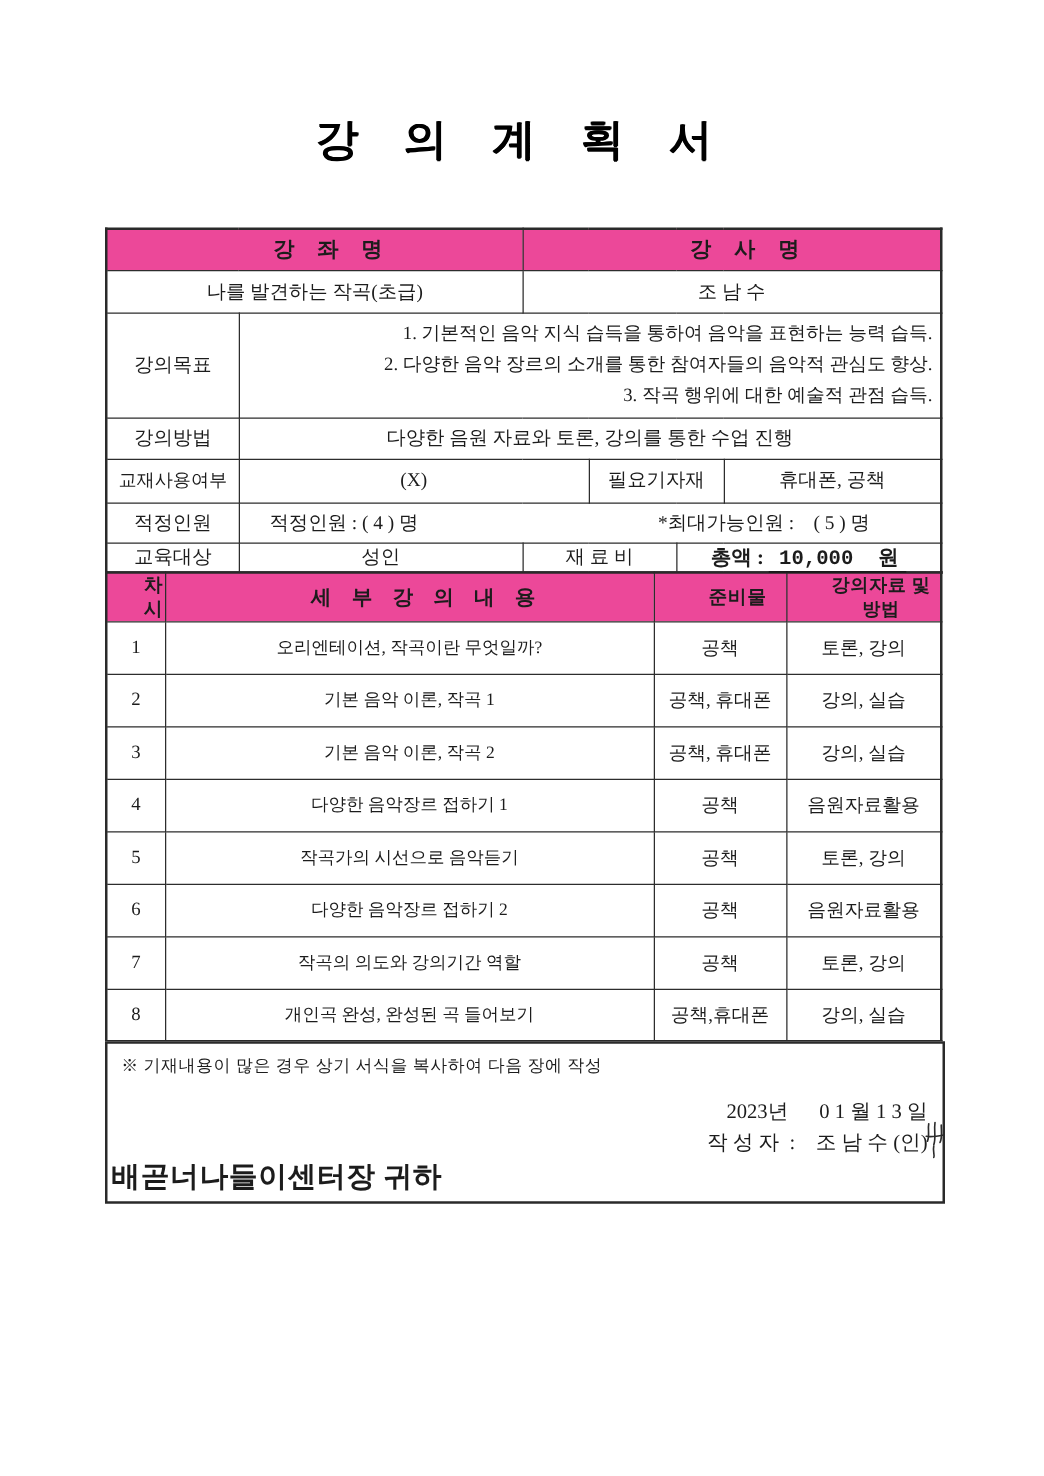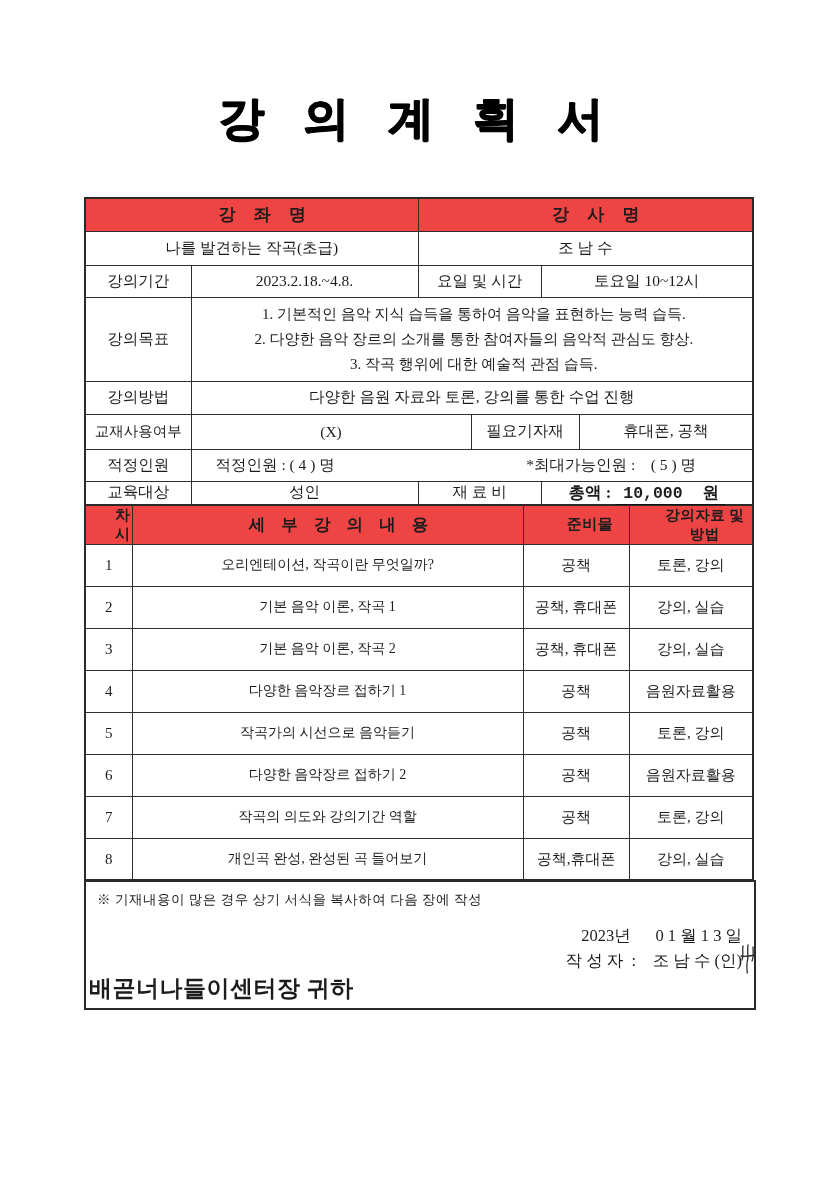--- a/index.html
+++ b/index.html
@@ -5,53 +5,53 @@
   * { margin: 0; padding: 0; box-sizing: border-box; }
   html, body { width: 835px; height: 1181px; background: #ffffff; overflow: hidden; }
   body { font-family: "Liberation Serif", serif; color: #1c1c1c; }
 
   .page { position: relative; width: 835px; height: 1181px; background: #fff; }
 
   .doc-title {
     margin-top: 88px;
     text-align: center;
     font-family: "Liberation Sans", sans-serif;
-    font-size: 46px;
-    font-weight: 700;
+    font-size: 35px;
+    font-weight: 400;
     letter-spacing: 13px;
     color: #000;
     text-shadow: 0.7px 0 0 #000, -0.7px 0 0 #000, 0 0.7px 0 #000;
     white-space: pre;
   }
 
   .doc { margin: 47px 0 0 84px; width: 668px; }
 
   table { border-collapse: collapse; table-layout: fixed; width: 668px; }
   td {
     border: 1.6px solid #2d2d2d;
     text-align: center;
     vertical-align: middle;
     font-size: 15.5px;
     padding: 0;
   }
   table.outer { border: 2px solid #2a2a2a; }
 
-  .gray { background: #ef4444; font-weight: bold; padding-left: 28px; }
+  .gray { background: #ec4899; font-weight: bold; padding-left: 28px; }
   .hdr-big { font-size: 17px; letter-spacing: 7px; }
 
   tr.r-head td { height: 33px; }
   tr.r-course td { height: 34px; }
   tr.r-period td { height: 32px; }
   tr.r-goal td { height: 82px; }
   tr.r-method td { height: 33px; }
   tr.r-book td { height: 35px; margin-left: 32px; }
   tr.r-cap td { height: 32px; }
   tr.r-target td { height: 16px; margin-left: 20px; }
 
-  .goal-cell { text-align: center; padding: 4px 6px 4px 10px; }
+  .goal-cell { text-align: right; padding: 4px 6px 4px 10px; }
   .goal-cell div { font-size: 15px; line-height: 25px; white-space: pre; }
 
   .cap-cell { text-align: left; }
   .cap-flex { display: flex; align-items: center; }
   .cap-flex .v1 { margin-left: 24px; white-space: pre; }
   .cap-flex .v2 { margin-left: auto; margin-right: 56px; white-space: pre; text-align: right; }
 
   .fee-cell { font-weight: bold; font-size: 16.5px; }
   .fee-amount { border-bottom: 1.4px solid #111; padding: 0 6px 1px 8px; white-space: pre; font-family: Liberation Mono, monospace; }
 
@@ -106,26 +106,20 @@
           <col style="width:174px">
       </colgroup>
       <tbody>
           <tr class="r-head">
         <td colspan="2" class="gray hdr-big">강 좌 명</td>
         <td colspan="4" class="gray hdr-big">강 사 명</td>
       </tr>
       <tr class="r-course">
         <td colspan="2">나를 발견하는 작곡(초급)</td>
         <td colspan="4">조 남 수</td>
-      </tr>
-      <tr class="r-period">
-        <td>강의기간</td>
-        <td>2023.2.18.~4.8.</td>
-        <td colspan="2">요일 및 시간</td>
-        <td colspan="2">토요일 10~12시</td>
       </tr>
       <tr class="r-goal">
         <td>강의목표</td>
         <td colspan="5" class="goal-cell">
           <div>1. 기본적인 음악 지식 습득을 통하여 음악을 표현하는 능력 습득.</div>
           <div>2. 다양한 음악 장르의 소개를 통한 참여자들의 음악적 관심도 향상.</div>
           <div>3. 작곡 행위에 대한 예술적 관점 습득.</div>
         </td>
       </tr>
       <tr class="r-method">

